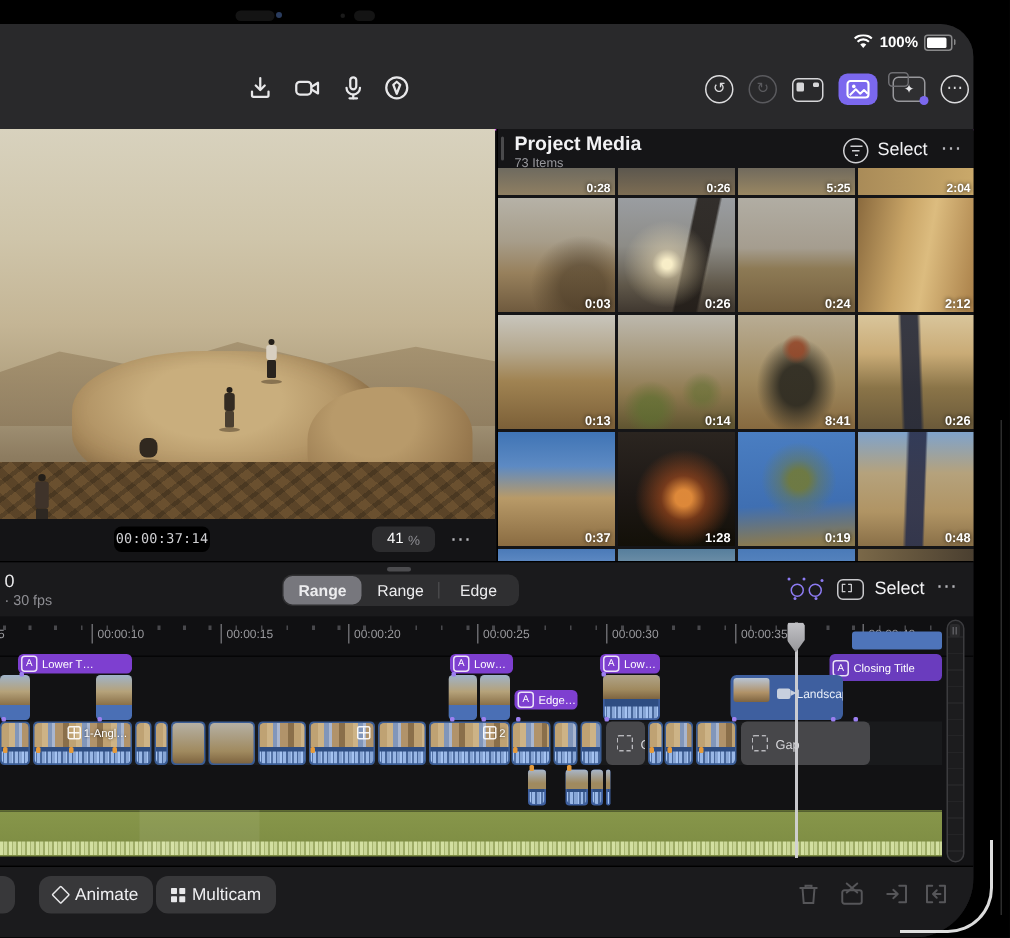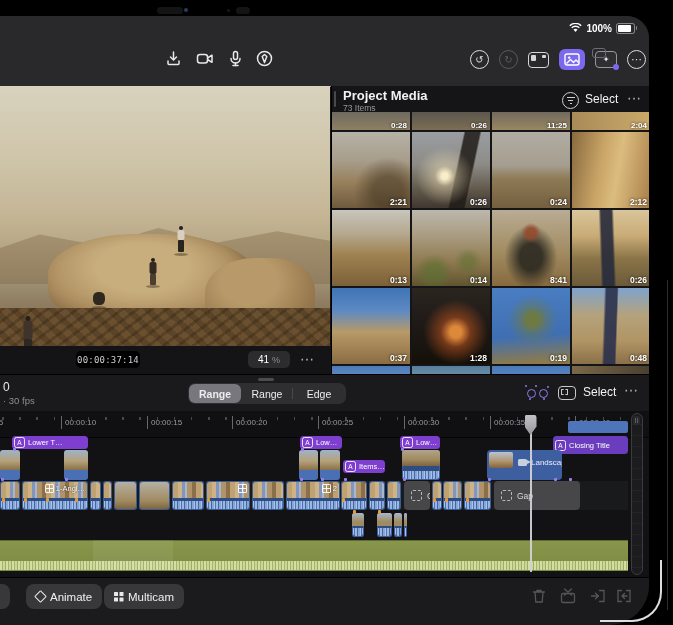--- a/index.html
+++ b/index.html
@@ -260,29 +260,29 @@
       </div>
       <div id="media-grid">
           <div class="media-row sliver-top">
             <div class="media-cell" style="background: linear-gradient(rgb(110, 106, 95), rgb(143, 127, 98));">
               <span class="dur">0:28</span>
             </div>
             <div class="media-cell" style="background: linear-gradient(rgb(92, 87, 78), rgb(125, 109, 83));">
               <span class="dur">0:26</span>
             </div>
             <div class="media-cell" style="background: linear-gradient(rgb(113, 106, 93), rgb(153, 135, 98));">
-              <span class="dur">11:25</span>
+              <span class="dur">5:25</span>
             </div>
             <div class="media-cell" style="background: linear-gradient(90deg, rgb(169, 139, 88), rgb(202, 169, 106));">
               <span class="dur">2:04</span>
             </div>
           </div>
           <div class="media-row">
             <div class="media-cell" style="background: radial-gradient(circle at 72% 78%, rgba(58, 44, 27, 0.5) 0px, rgba(58, 44, 27, 0.5) 18%, rgba(0, 0, 0, 0) 42%), linear-gradient(rgb(182, 178, 167) 0%, rgb(167, 157, 138) 38%, rgb(151, 128, 92) 66%, rgb(111, 90, 62) 100%);">
-              <span class="dur">2:21</span>
+              <span class="dur">0:03</span>
             </div>
             <div class="media-cell" style="background: radial-gradient(circle at 42% 58%, rgba(255, 244, 205, 0.95) 0px, rgba(255, 244, 205, 0.95) 5%, rgba(255, 236, 190, 0.4) 16%, rgba(0, 0, 0, 0) 46%), linear-gradient(102deg, rgba(0, 0, 0, 0) 55%, rgba(32, 27, 23, 0.85) 57%, rgba(32, 27, 23, 0.85) 72%, rgba(0, 0, 0, 0) 74%), linear-gradient(rgb(154, 157, 161) 0%, rgb(141, 140, 135) 42%, rgb(96, 88, 74) 76%, rgb(64, 56, 48) 100%);">
               <span class="dur">0:26</span>
             </div>
             <div class="media-cell" style="background: linear-gradient(rgb(177, 173, 163) 0%, rgb(165, 157, 143) 44%, rgb(141, 122, 85) 62%, rgb(116, 95, 62) 100%);">
               <span class="dur">0:24</span>
             </div>
             <div class="media-cell" style="background: linear-gradient(100deg, rgb(138, 106, 62) 0%, rgb(201, 165, 103) 38%, rgb(220, 188, 127) 58%, rgb(168, 126, 71) 100%);">
               <span class="dur">2:12</span>
             </div>
@@ -432,21 +432,21 @@
           <div class="tl-thumb" style="left: 299px; top: 75px; width: 19px;">
             <div class="tphoto"></div>
             <div class="tblue"></div>
           </div>
           <div class="tl-thumb" style="left: 320px; top: 75px; width: 20px;">
             <div class="tphoto"></div>
             <div class="tblue"></div>
           </div>
           <div class="tl-title" style="left: 343px; top: 85px; width: 42px;">
             <span class="abadge">A</span>
-            <span class="tlabel">Items…</span>
+            <span class="tlabel">Edge…</span>
           </div>
           <div class="tl-thumbwave" style="left: 402px; top: 75px; width: 38px;">
             <div class="tphoto"></div>
             <div class="wv"></div>
           </div>
           <div class="tl-landscape" style="left: 487px; top: 75px; width: 75px;">
             <span class="lthumb"></span>
             <span class="camicon"></span>
             <span class="llabel">Landscap…</span>
           </div>

